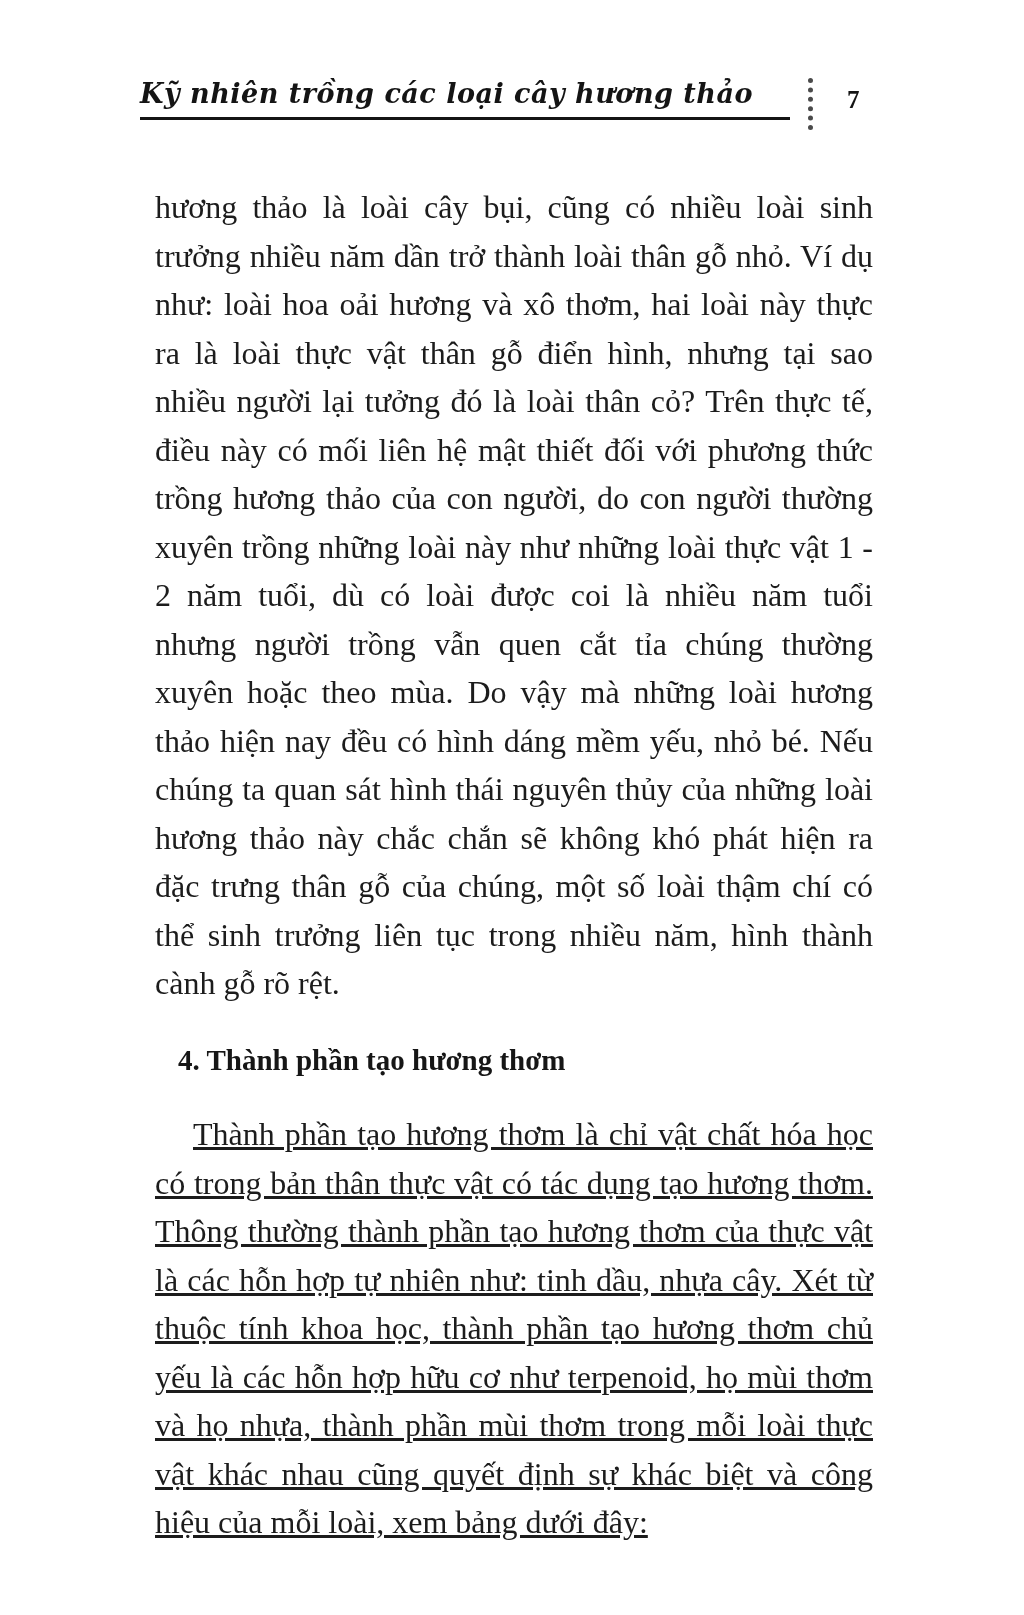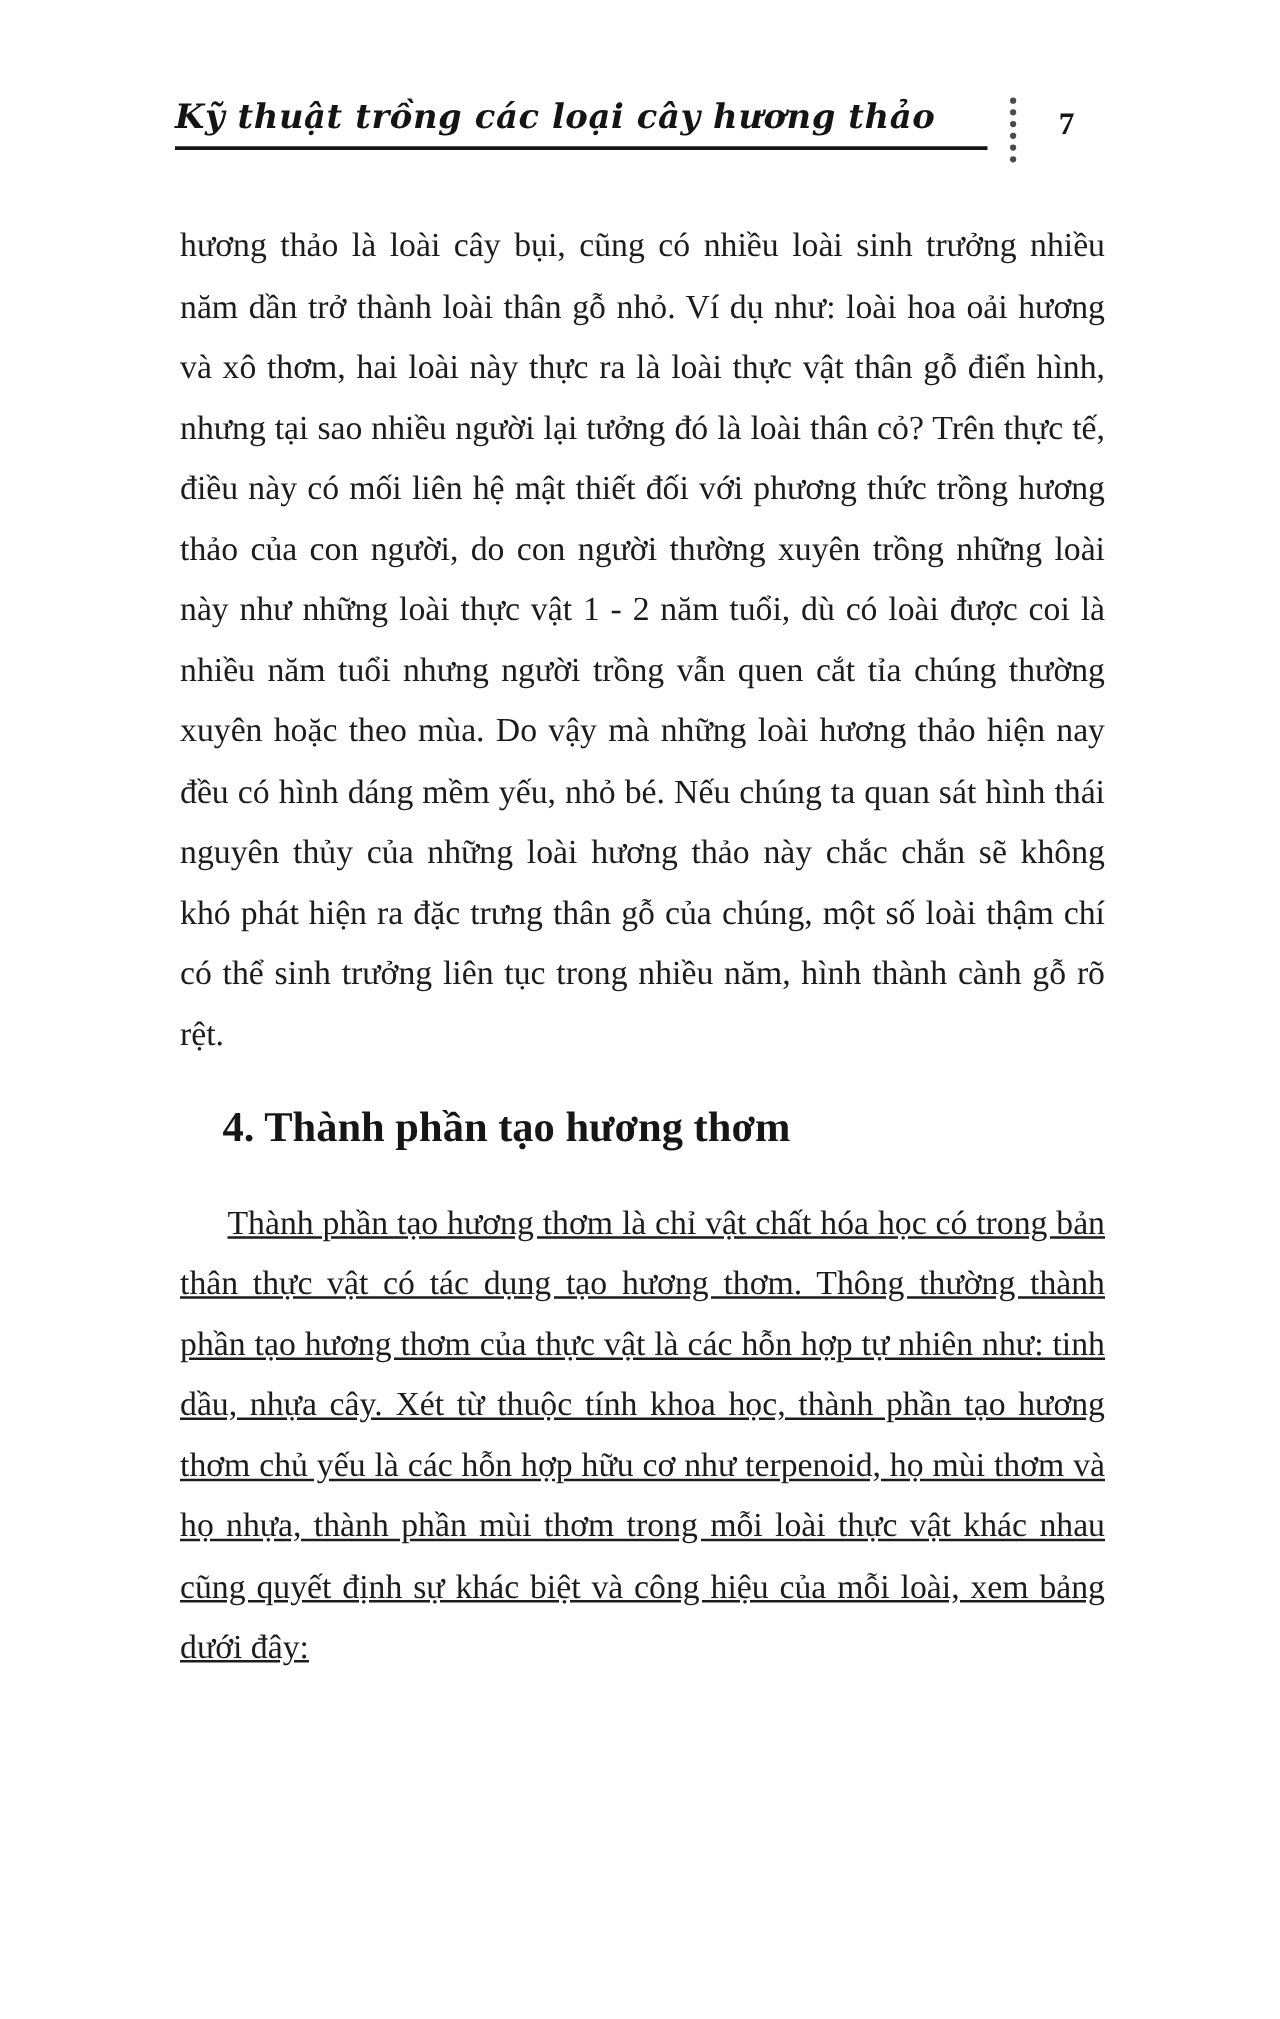--- a/index.html
+++ b/index.html
@@ -52,47 +52,47 @@
     margin-left: 34px;
     padding-top: 8px;
   }
   .body-text {
     position: absolute;
     top: 168px;
     left: 140px;
     width: 748px;
   }
   .para {
-    font-size: 27px;
+    font-size: 32px;
     line-height: 48.5px;
     text-align: justify;
-    margin: 4px;
+    margin: 15px;
     color: #1c1c1c;
   }
   .para.indent {
     text-indent: 38px;
     text-decoration: underline;
   }
   .section-heading {
-    font-size: 34px;
+    font-size: 29px;
     line-height: 48.5px;
     font-weight: bold;
     margin: 28px 0 26px 0;
     text-indent: 38px;
     color: #161616;
   }
 </style>
 </head>
 <body>
 
 <div class="page">
 
   <div class="header">
     <div class="header-title-wrap">
-      <span class="header-title">Kỹ thuật trồng các loại cây hương thảo</span>
+      <span class="header-title">Kỹ nhiên trồng các loại cây hương thảo</span>
     </div>
     <div class="header-dots"></div>
     <div class="page-number">7</div>
   </div>
 
   <div class="body-text">
     <p class="para">hương thảo là loài cây bụi, cũng có nhiều loài sinh trưởng nhiều năm dần trở thành loài thân gỗ nhỏ. Ví dụ như: loài hoa oải hương và xô thơm, hai loài này thực ra là loài thực vật thân gỗ điển hình, nhưng tại sao nhiều người lại tưởng đó là loài thân cỏ? Trên thực tế, điều này có mối liên hệ mật thiết đối với phương thức trồng hương thảo của con người, do con người thường xuyên trồng những loài này như những loài thực vật 1 - 2 năm tuổi, dù có loài được coi là nhiều năm tuổi nhưng người trồng vẫn quen cắt tỉa chúng thường xuyên hoặc theo mùa. Do vậy mà những loài hương thảo hiện nay đều có hình dáng mềm yếu, nhỏ bé. Nếu chúng ta quan sát hình thái nguyên thủy của những loài hương thảo này chắc chắn sẽ không khó phát hiện ra đặc trưng thân gỗ của chúng, một số loài thậm chí có thể sinh trưởng liên tục trong nhiều năm, hình thành cành gỗ rõ rệt.</p>
 
     <h2 class="section-heading">4. Thành phần tạo hương thơm</h2>
 

